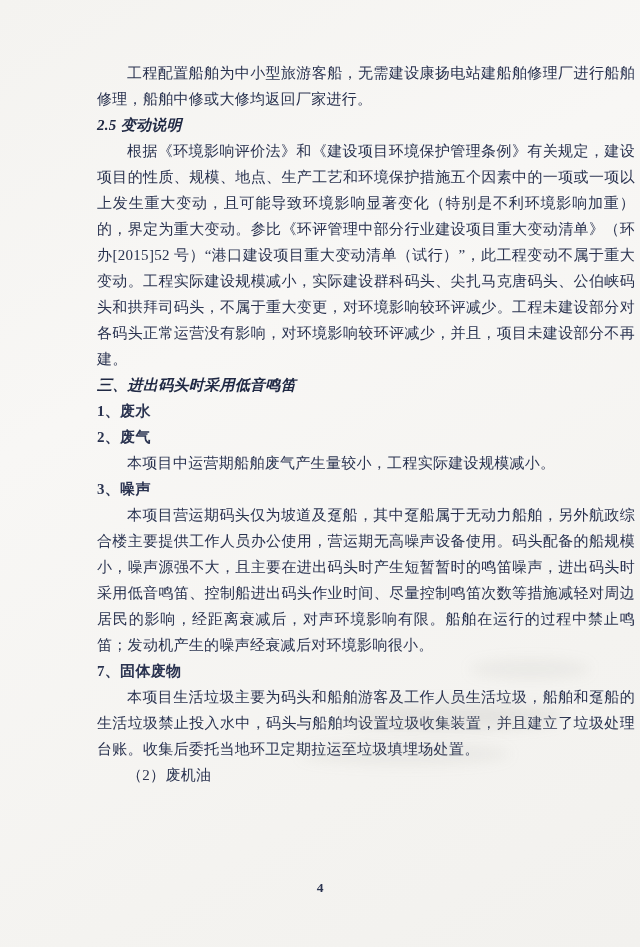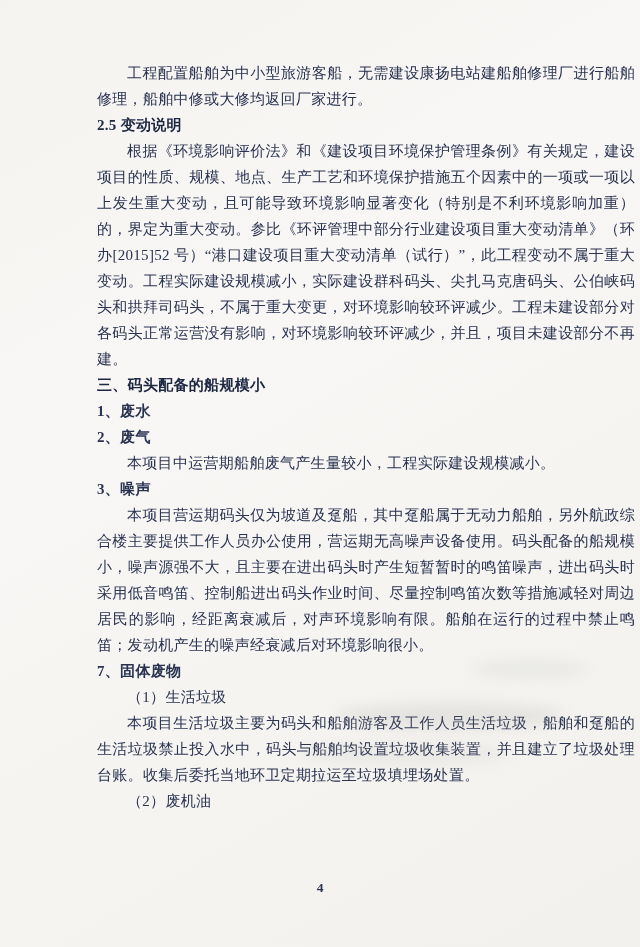--- a/index.html
+++ b/index.html
@@ -33,20 +33,21 @@
     margin: 0;
     padding: 0;
   }
   .para {
     text-indent: 2em;
   }
   .heading {
     font-weight: bold;
     color: #202944;
     margin-top: 4px;
+    font-style: italic;
   }
   .list_label {
     margin-top: 8px;
     font-weight: bold;
   }
   .sub_label {
     text-indent: 2em;
     margin-top: 5px;
   }
   .footer-page {
@@ -79,28 +80,27 @@
   }
 </style>
 </head>
 <body>
 
 <div class="doc-page">
   <div class="doc-content">
       <p class="block para">工程配置船舶为中小型旅游客船，无需建设康扬电站建船舶修理厂进行船舶修理，船舶中修或大修均返回厂家进行。</p>
       <p class="block heading">2.5 变动说明</p>
       <p class="block para">根据《环境影响评价法》和《建设项目环境保护管理条例》有关规定，建设项目的性质、规模、地点、生产工艺和环境保护措施五个因素中的一项或一项以上发生重大变动，且可能导致环境影响显著变化（特别是不利环境影响加重）的，界定为重大变动。参比《环评管理中部分行业建设项目重大变动清单》（环办[2015]52 号）“港口建设项目重大变动清单（试行）”，此工程变动不属于重大变动。工程实际建设规模减小，实际建设群科码头、尖扎马克唐码头、公伯峡码头和拱拜司码头，不属于重大变更，对环境影响较环评减少。工程未建设部分对各码头正常运营没有影响，对环境影响较环评减少，并且，项目未建设部分不再建。</p>
-      <p class="block heading">三、码头配备的船规模小</p>
+      <p class="block heading">三、进出码头时采用低音鸣笛</p>
       <p class="block list_label">1、废水</p>
       <p class="block list_label">2、废气</p>
       <p class="block para">本项目中运营期船舶废气产生量较小，工程实际建设规模减小。</p>
       <p class="block list_label">3、噪声</p>
       <p class="block para">本项目营运期码头仅为坡道及趸船，其中趸船属于无动力船舶，另外航政综合楼主要提供工作人员办公使用，营运期无高噪声设备使用。码头配备的船规模小，噪声源强不大，且主要在进出码头时产生短暂暂时的鸣笛噪声，进出码头时采用低音鸣笛、控制船进出码头作业时间、尽量控制鸣笛次数等措施减轻对周边居民的影响，经距离衰减后，对声环境影响有限。船舶在运行的过程中禁止鸣笛；发动机产生的噪声经衰减后对环境影响很小。</p>
       <p class="block list_label">7、固体废物</p>
-      <p class="block sub_label">（1）生活垃圾</p>
       <p class="block para">本项目生活垃圾主要为码头和船舶游客及工作人员生活垃圾，船舶和趸船的生活垃圾禁止投入水中，码头与船舶均设置垃圾收集装置，并且建立了垃圾处理台账。收集后委托当地环卫定期拉运至垃圾填埋场处置。</p>
       <p class="block sub_label">（2）废机油</p>
     </div>
   <div class="smudge smudge-1"></div>
   <div class="smudge smudge-2"></div>
   <div class="smudge smudge-3"></div>
   <div class="footer-page">4</div>
 </div>
 
 </body></html>

